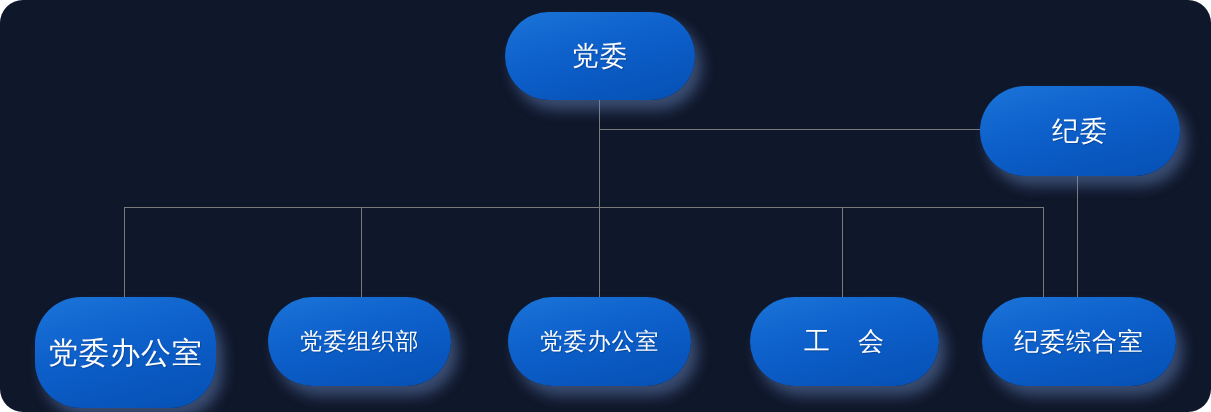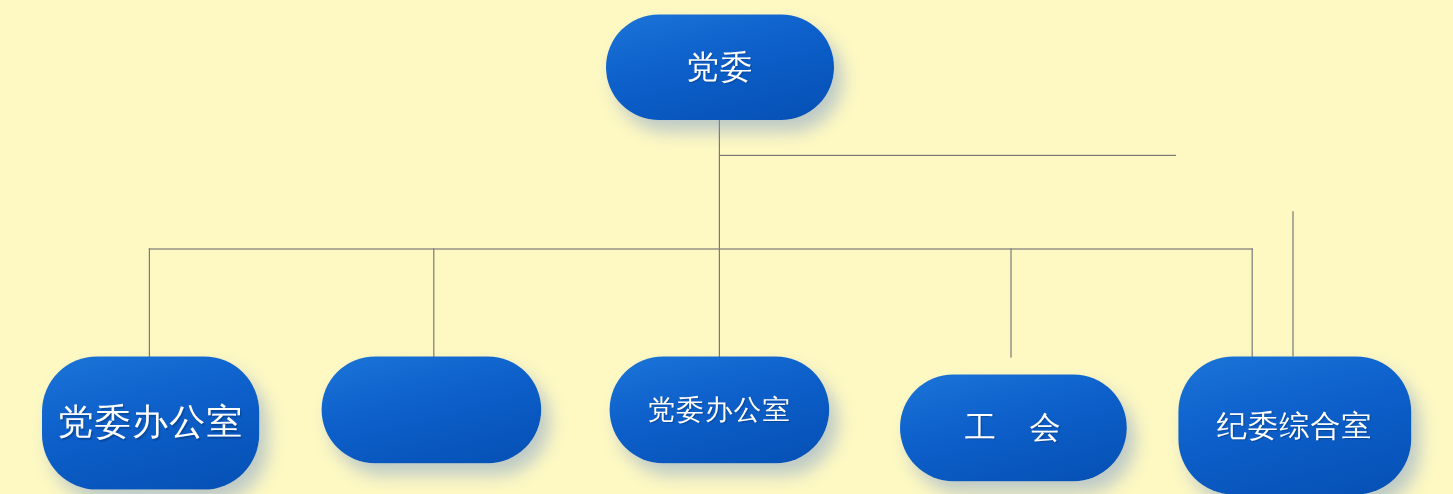--- a/index.html
+++ b/index.html
@@ -5,22 +5,23 @@
   html, body {
     margin: 0;
     padding: 0;
     background: #ffffff;
     font-family: "Liberation Serif", "DejaVu Serif", serif;
   }
   .canvas {
     position: relative;
     width: 1211px;
     height: 412px;
-    background: #fef9c3;
+    background: #0f172a;
     overflow: hidden;
+    border-radius: 23px;
   }
   .line {
     position: absolute;
     background: #7a7a7a;
   }
   .line.h { height: 1px; }
   .line.v { width: 1px; }
   .node {
     position: absolute;
     border-radius: 46px;
@@ -36,22 +37,22 @@
     letter-spacing: 1px;
   }
   .node .l { display: block; }
 
   
   #node-dangwei      { left: 505px; top: 12px;  width: 190px; height: 88px; font-size: 27px; }
   #node-jiwei        { left: 980px; top: 86px;  width: 200px; height: 90px; font-size: 27px; }
   #node-bangongshi   { left: 35px;  top: 297px; width: 181px; height: 111px; font-size: 30px; line-height: 31px; }
   #node-zuzhibu      { left: 268px; top: 297px; width: 183px; height: 89px; font-size: 23px; line-height: 31px; }
   #node-xuanchuanbu  { left: 508px; top: 297px; width: 183px; height: 89px; font-size: 23px; line-height: 31px; }
-  #node-gonghui      { left: 750px; top: 297px; width: 189px; height: 89px; font-size: 26px; margin-top: 15px; }
-  #node-zongheshi    { left: 982px; top: 297px; width: 194px; height: 115px; font-size: 25px; justify-content: center; }
+  #node-gonghui      { left: 750px; top: 297px; width: 189px; height: 89px; font-size: 26px; }
+  #node-zongheshi    { left: 982px; top: 297px; width: 194px; height: 89px; font-size: 25px; justify-content: center; }
 
   
   #ln-dangwei-down   { left: 599px;  top: 100px; height: 107px; }
   #ln-to-jiwei       { left: 600px;  top: 129px; width: 380px; }
   #ln-bus            { left: 124px;  top: 207px; width: 920px; }
   #ln-drop-1         { left: 124px;  top: 207px; height: 91px; }
   #ln-drop-2         { left: 361px;  top: 207px; height: 91px; }
   #ln-drop-3         { left: 599px;  top: 207px; height: 91px; }
   #ln-drop-4         { left: 842px;  top: 207px; height: 91px; }
   #ln-drop-5         { left: 1043px; top: 207px; height: 91px; }
@@ -69,26 +70,30 @@
   <div class="line v" id="ln-drop-2"></div>
   <div class="line v" id="ln-drop-3"></div>
   <div class="line v" id="ln-drop-4"></div>
   <div class="line v" id="ln-drop-5"></div>
   <div class="line v" id="ln-jiwei-down"></div>
 
   <div class="node" id="node-dangwei">
     <span class="l">党委</span>
   </div>
 
+  <div class="node" id="node-jiwei">
+    <span class="l">纪委</span>
+  </div>
 
   <div class="node" id="node-bangongshi">
     <span class="l">党委办公室</span>
   </div>
 
   <div class="node" id="node-zuzhibu">
+    <span class="l">党委组织部</span>
   </div>
 
   <div class="node" id="node-xuanchuanbu">
     <span class="l">党委办公室</span>
   </div>
 
   <div class="node" id="node-gonghui">
     <span class="l">工　会</span>
   </div>
 

